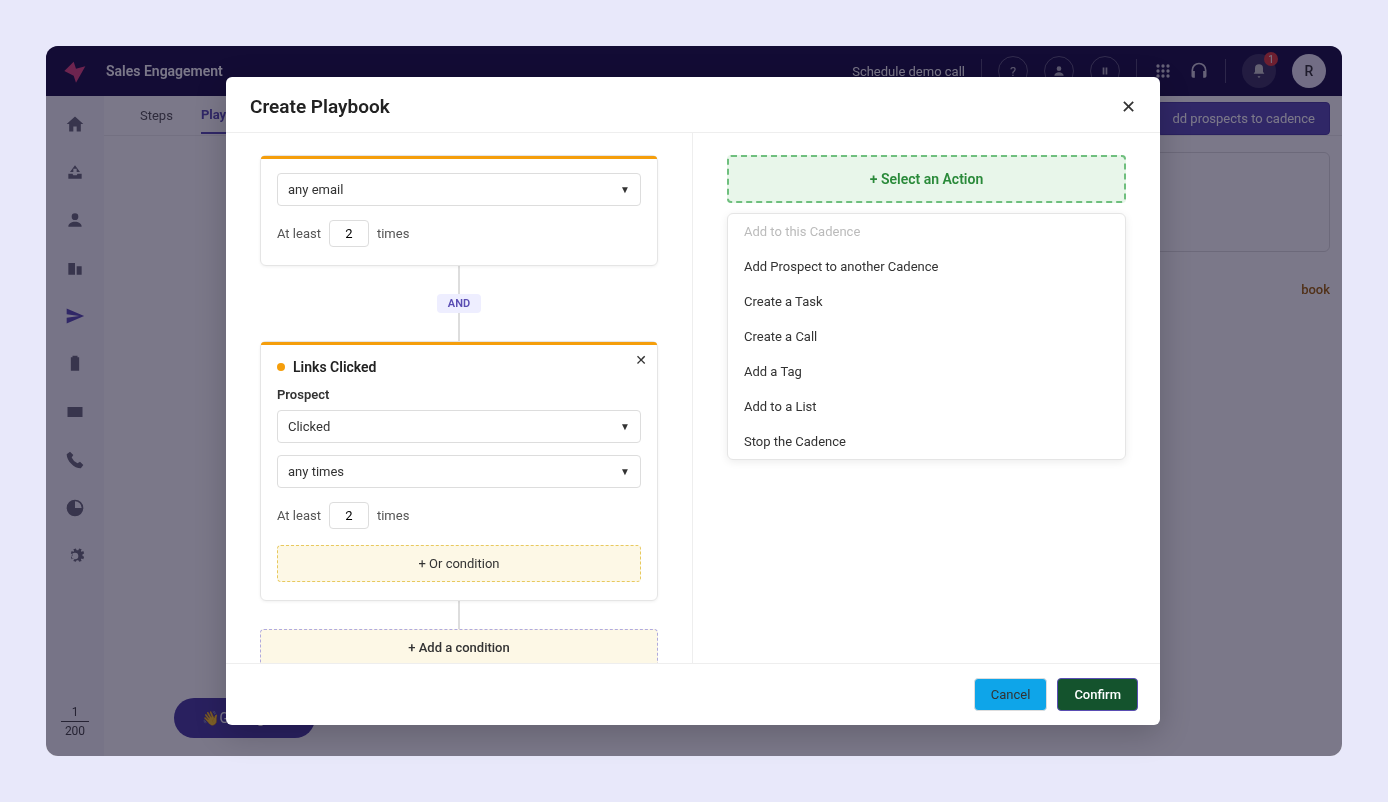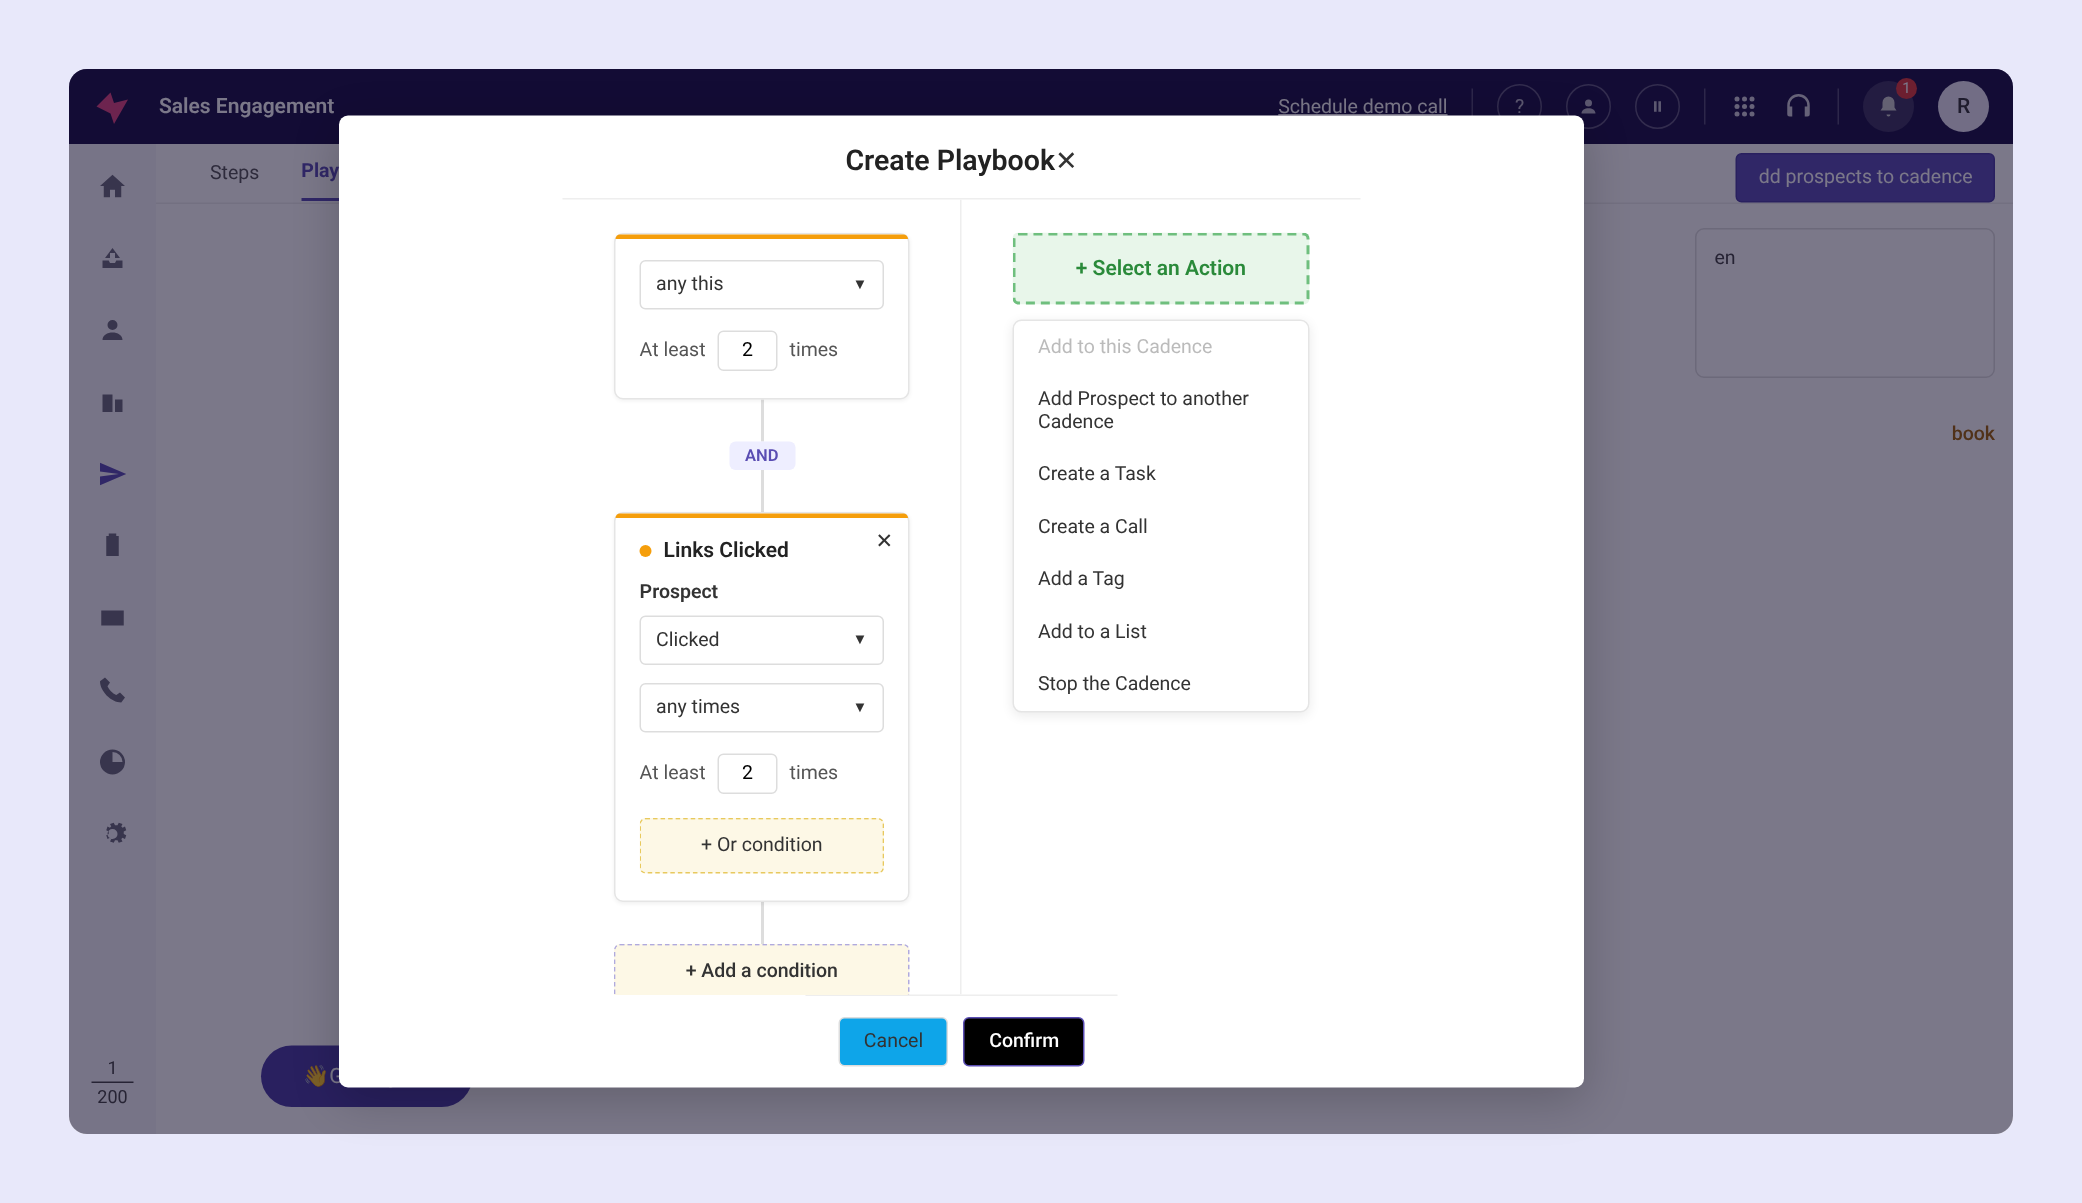--- a/index.html
+++ b/index.html
@@ -34,21 +34,21 @@
 .subnav-item.active { color: #5a4db3; border-bottom: 2px solid #5a4db3; font-weight: 700; }
 
 .add-prospects-btn { position: absolute; right: 12px; top: 6px; background: #5a4db3; color: #fff; font-size: 13px; padding: 8px 14px; border-radius: 4px; border: 1px solid #4a3da3; }
 .info-box { position: absolute; right: 12px; top: 56px; width: 200px; height: 100px; border: 1px solid #ddd; border-radius: 6px; padding: 12px; font-size: 13px; color: #444; }
 .playbook-link { position: absolute; right: 12px; top: 186px; color: #a16207; font-size: 13px; font-weight: 500; }
 
 .getting-started { position: absolute; left: 70px; bottom: 18px; background: #4a3da3; color: #fff; padding: 12px 28px; border-radius: 24px; font-size: 14px; display: flex; align-items: center; gap: 6px; }
 
 
 .overlay { position: absolute; inset: 0; background: rgba(15,10,40,0.55); }
-.modal { position: absolute; left: 226px; top: 77px; width: 830px; height: 648px; background: #fff; border-radius: 6px; display: flex; flex-direction: column; box-shadow: 0 8px 32px rgba(0,0,0,0.2); align-items: center; }
+.modal { position: absolute; left: 226px; top: 77px; width: 934px; height: 648px; background: #fff; border-radius: 6px; display: flex; flex-direction: column; box-shadow: 0 8px 32px rgba(0,0,0,0.2); }
 .modal-header { padding: 18px 24px 14px; display: flex; align-items: center; justify-content: space-between; }
 .modal-title { font-size: 19px; font-weight: 600; color: #222; }
 .modal-close { font-size: 18px; cursor: pointer; color: #333; background: none; border: none; }
 
 .modal-body { flex: 1; display: flex; border-top: 1px solid #eee; overflow: hidden; }
 .left-pane, .right-pane { width: 50%; padding: 22px 34px; }
 .left-pane { border-right: 1px solid #eee; position: relative; overflow-y: auto; }
 .left-pane::-webkit-scrollbar { width: 6px; }
 .left-pane::-webkit-scrollbar-thumb { background: #ccc; border-radius: 3px; }
 
@@ -73,21 +73,21 @@
 
 .right-pane { padding-top: 22px; }
 .select-action-btn { width: 100%; border: 2px dashed #6fbf7e; background: #e8f6ea; color: #2a8a3a; font-size: 14px; font-weight: 600; padding: 14px; border-radius: 4px; text-align: center; cursor: pointer; }
 .action-dropdown { margin-top: 10px; border: 1px solid #e5e5e5; border-radius: 6px; box-shadow: 0 2px 8px rgba(0,0,0,0.08); background: #fff; overflow: hidden; }
 .action-item { padding: 10px 16px; font-size: 13px; color: #333; cursor: pointer; }
 .action-item.disabled { color: #bbb; cursor: default; }
 
 .modal-footer { padding: 14px 22px; display: flex; justify-content: flex-end; gap: 10px; border-top: 1px solid #eee; }
 .btn { padding: 8px 16px; border-radius: 4px; font-size: 13px; cursor: pointer; }
 .btn-cancel { background: #0ea5e9; border: 1px solid #ddd; color: #333; }
-.btn-confirm { background: #000000; border: 1px solid #5a4db3; color: #fff; font-weight: 500; }
+.btn-confirm { background: #14532d; border: 1px solid #5a4db3; color: #fff; font-weight: 500; }
 
 svg { display: block; }
 </style>
 </head>
 <body>
 
 <div class="app-frame">
   <div class="topbar">
     <svg class="logo" viewBox="0 0 24 24">
         <path fill="currentColor" d="M2 12l8-8 2 6 8-2-8 14-2-6z"></path>
@@ -191,21 +191,21 @@
     <div class="modal-title">Create Playbook</div>
     <button class="modal-close">✕</button>
   </div>
   <div class="modal-body">
     <div class="left-pane">
 
       <div class="cond-card">
         <div class="top-border"></div>
         <div class="cond-content">
           <div class="select">
-              <span>any this</span>
+              <span>any email</span>
               <span class="caret">▼</span>
             </div>
           <div class="at-least-row">
             <span>At least</span>
             <input class="num-input" value="2" style="">
             <span>times</span>
           </div>
         </div>
       </div>
 

